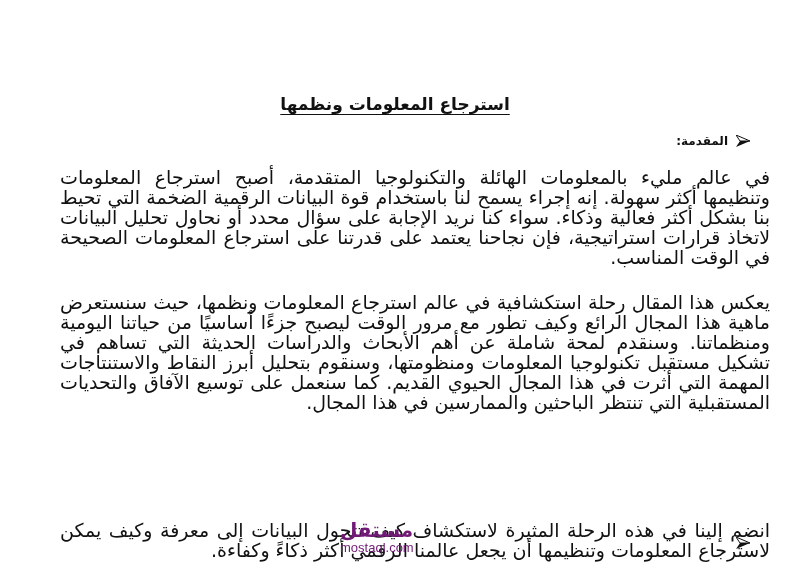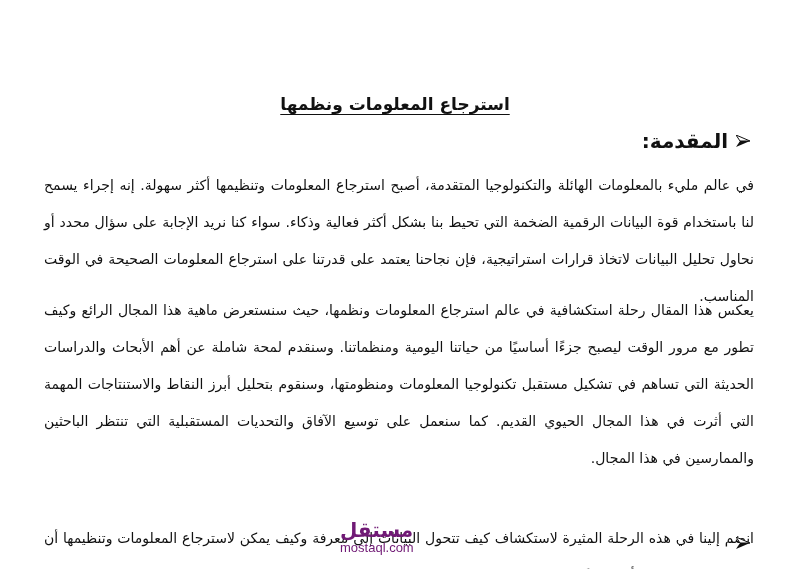--- a/index.html
+++ b/index.html
@@ -32,41 +32,41 @@
       font-weight: bold;
       line-height: 28px;
     }
     .title span {
       text-decoration: underline;
       text-underline-offset: 4px;
     }
     .heading {
       position: absolute;
       right: 40px;
-      font-size: 20px;
+      font-size: 12px;
       font-weight: bold;
       line-height: 26px;
       display: flex;
       align-items: center;
       direction: rtl;
     }
     .heading .arrow {
       display: inline-block;
       width: 14px;
       height: 12px;
       margin-left: 8px;
     }
     .heading.h1 { top: 128px; }
     .heading.h2 { top: 537px; }
     .para {
       position: absolute;
-      right: 36px;
+      right: 20px;
       width: 710px;
-      font-size: 14px;
-      line-height: 37px;
+      font-size: 19px;
+      line-height: 20px;
       text-align: justify;
       text-align-last: right;
       direction: rtl;
       margin: 0;
     }
     .para.p1 { top: 167px; }
     .para.p2 { top: 292px; }
     .para.p3 { top: 472px; margin-top: 48px; }
     .watermark {
       position: absolute;

